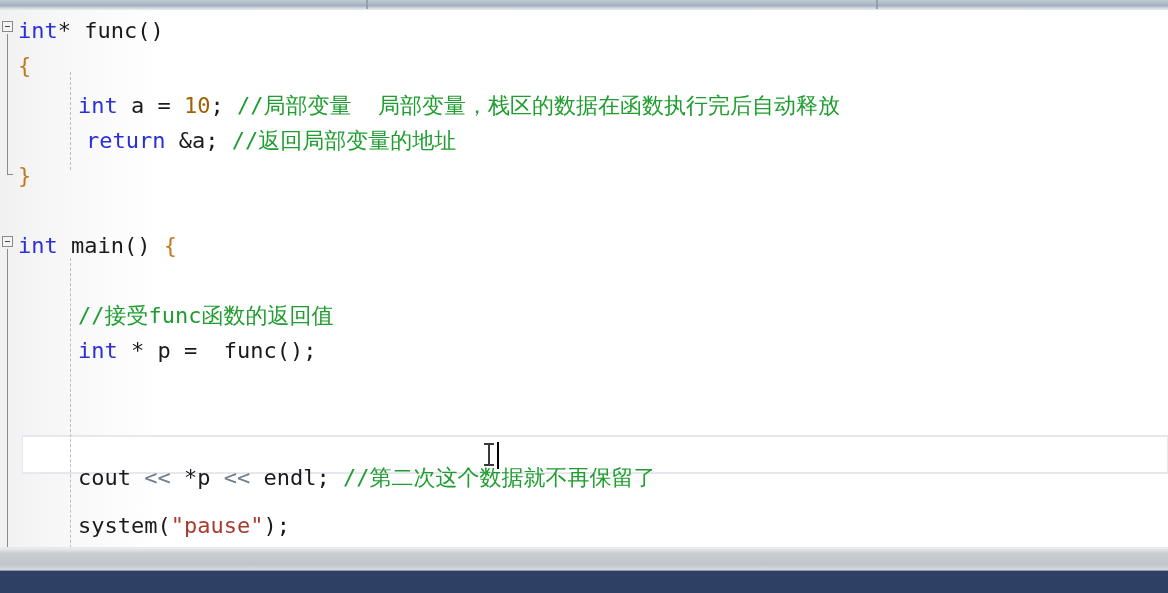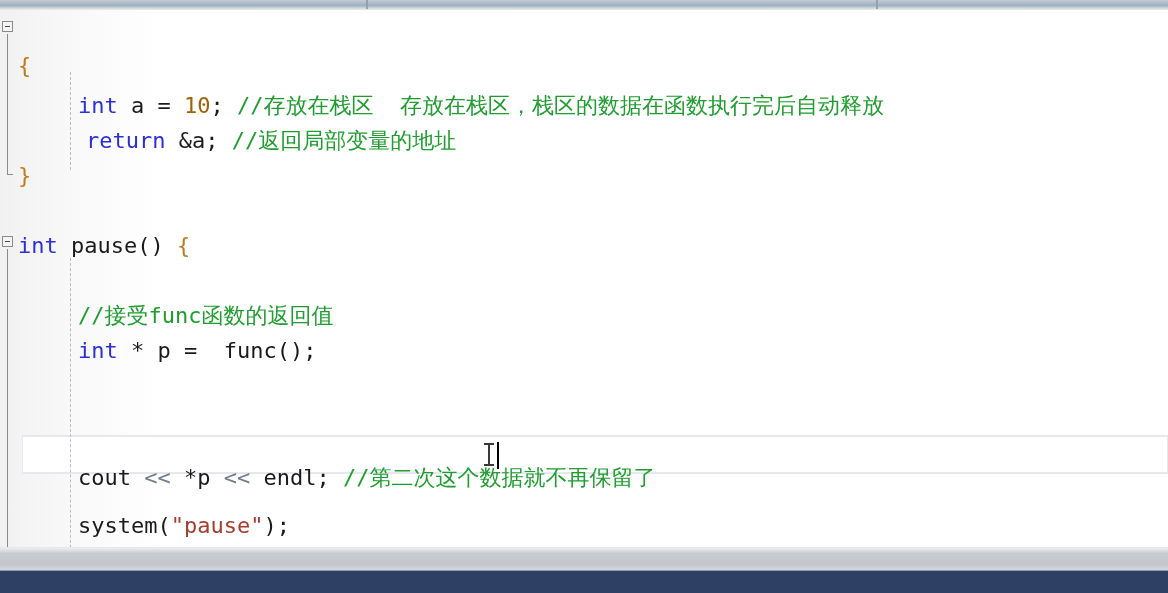--- a/index.html
+++ b/index.html
@@ -204,26 +204,27 @@
       <div class="fold-foot" style="top:164px;"></div>
 
       <div class="fold-box" style="top:226px;"></div>
       <div class="fold-line" style="top:239px;height:314px;"></div>
     </div>
 
     <div class="indent-guide" style="left:70px;top:62px;height:98px;"></div>
     <div class="indent-guide" style="left:70px;top:248px;height:305px;"></div>
 
     <div id="code-layer" class="code-layer">
+        <div class="line" style="top: 3px;"><span class="txt" style="display: inline-block; width: 18px;"></span><span class="k-kw">int</span><span class="k-plain">*</span><span class="k-plain"> </span><span class="k-id">func</span><span class="k-plain">()</span></div>
         <div class="line" style="top: 38px;"><span class="txt" style="display: inline-block; width: 18px;"></span><span class="k-brace">{</span></div>
-        <div class="line" style="top: 78px;"><span class="txt" style="display: inline-block; width: 78px;"></span><span class="k-kw">int</span><span class="k-plain"> a = </span><span class="k-num">10</span><span class="k-plain">; </span><span class="k-comment">//存放在栈区  存放在栈区，栈区的数据在函数执行完后自动释放</span></div>
+        <div class="line" style="top: 78px;"><span class="txt" style="display: inline-block; width: 78px;"></span><span class="k-kw">int</span><span class="k-plain"> a = </span><span class="k-num">10</span><span class="k-plain">; </span><span class="k-comment">//局部变量  局部变量，栈区的数据在函数执行完后自动释放</span></div>
         <div class="line" style="top: 113px; margin-left: 8px;"><span class="txt" style="display: inline-block; width: 78px;"></span><span class="k-kw">return</span><span class="k-plain"> &amp;a; </span><span class="k-comment">//返回局部变量的地址</span></div>
         <div class="line" style="top: 148px;"><span class="txt" style="display: inline-block; width: 18px;"></span><span class="k-brace">}</span></div>
         <div class="line" style="top: 183px;"><span class="txt" style="display: inline-block; width: 18px;"></span></div>
-        <div class="line" style="top: 218px;"><span class="txt" style="display: inline-block; width: 18px;"></span><span class="k-kw">int</span><span class="k-plain"> pause() </span><span class="k-brace">{</span></div>
+        <div class="line" style="top: 218px;"><span class="txt" style="display: inline-block; width: 18px;"></span><span class="k-kw">int</span><span class="k-plain"> main() </span><span class="k-brace">{</span></div>
         <div class="line" style="top: 253px;"><span class="txt" style="display: inline-block; width: 78px;"></span></div>
         <div class="line" style="top: 288px;"><span class="txt" style="display: inline-block; width: 78px;"></span><span class="k-comment">//接受func函数的返回值</span></div>
         <div class="line" style="top: 323px;"><span class="txt" style="display: inline-block; width: 78px;"></span><span class="k-kw">int</span><span class="k-plain"> * p =  func();</span></div>
         <div class="line" style="top: 358px;"><span class="txt" style="display: inline-block; width: 78px;"></span></div>
         <div class="line" style="top: 450px;"><span class="txt" style="display: inline-block; width: 78px;"></span><span class="k-plain">cout </span><span class="k-op">&lt;&lt;</span><span class="k-plain"> *p </span><span class="k-op">&lt;&lt;</span><span class="k-plain"> endl; </span><span class="k-comment">//第二次这个数据就不再保留了</span></div>
         <div class="line" style="top: 463px;"><span class="txt" style="display: inline-block; width: 78px;"></span></div>
         <div class="line" style="top: 498px;"><span class="txt" style="display: inline-block; width: 78px;"></span><span class="k-plain">system(</span><span class="k-str">"pause"</span><span class="k-plain">);</span></div>
         <div class="line" style="top: 533px;"><span class="txt" style="display: inline-block; width: 78px;"></span></div>
       </div>
 

